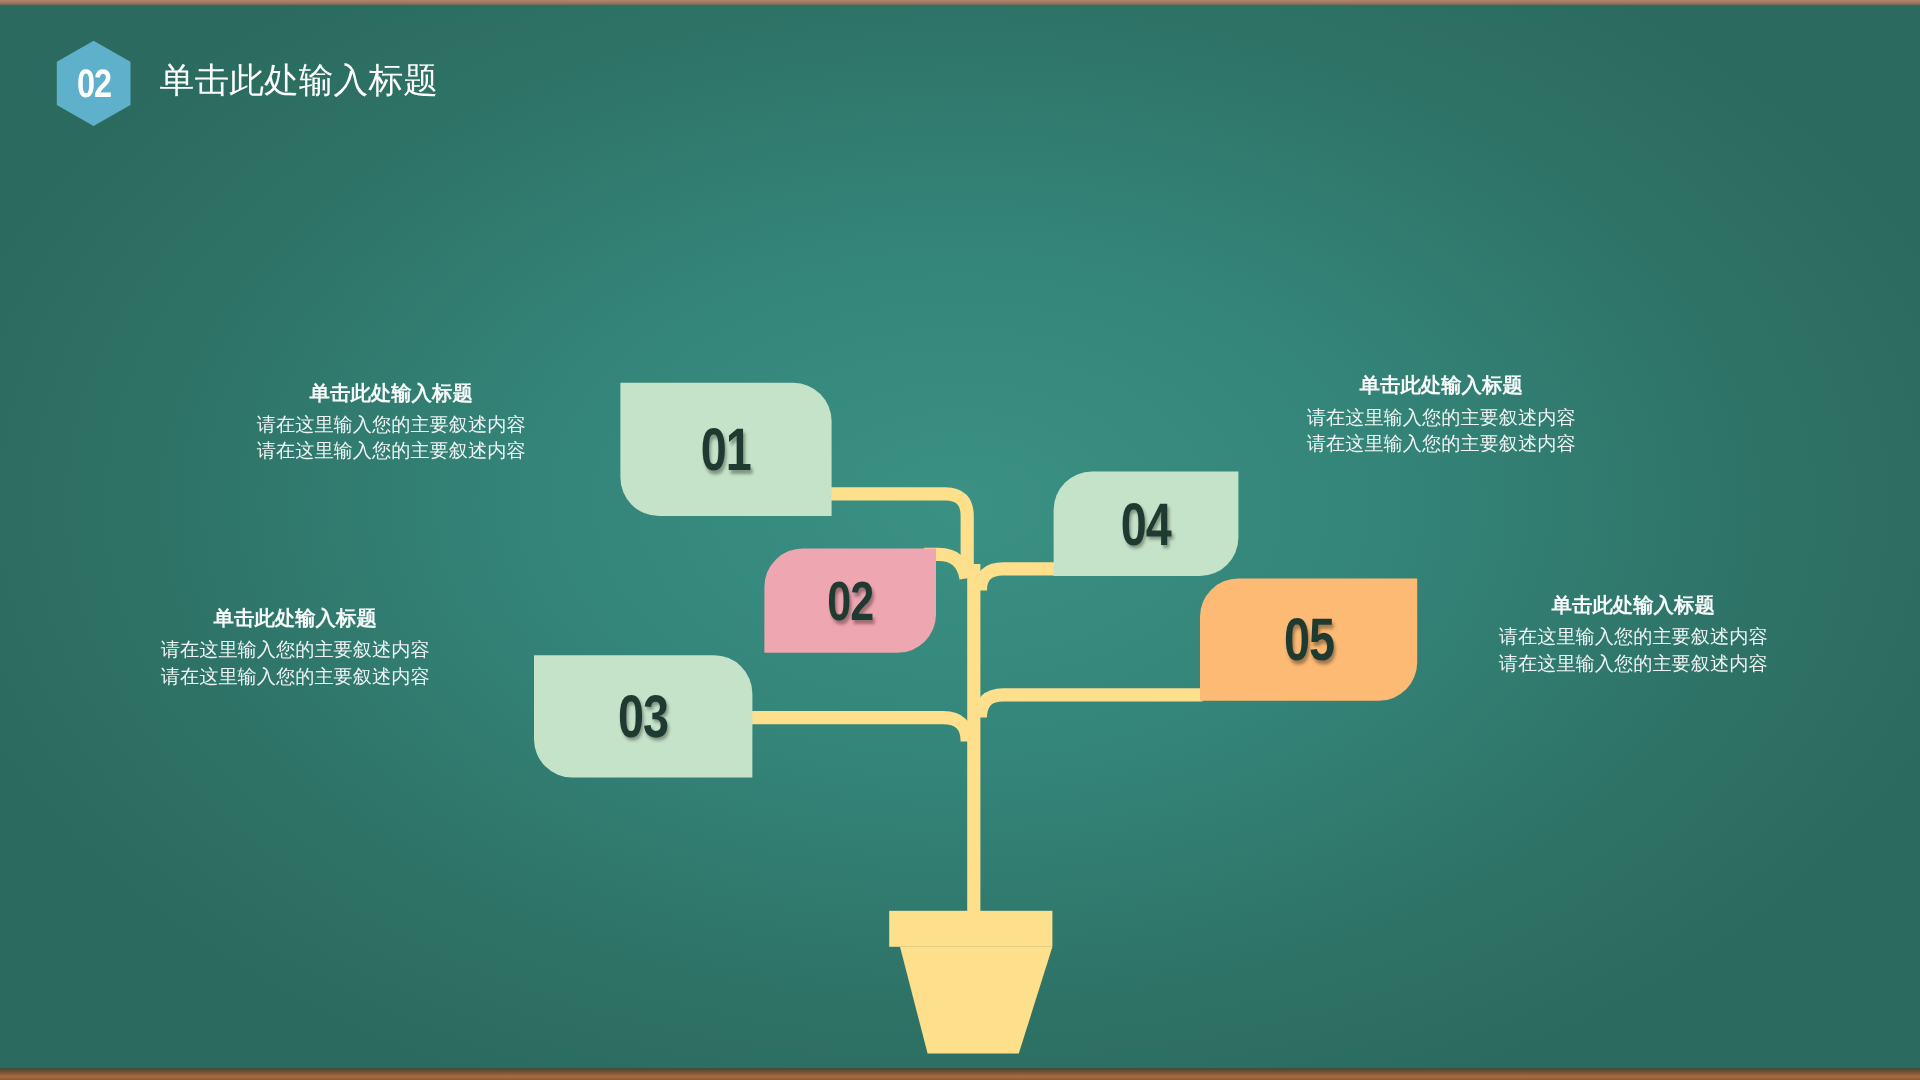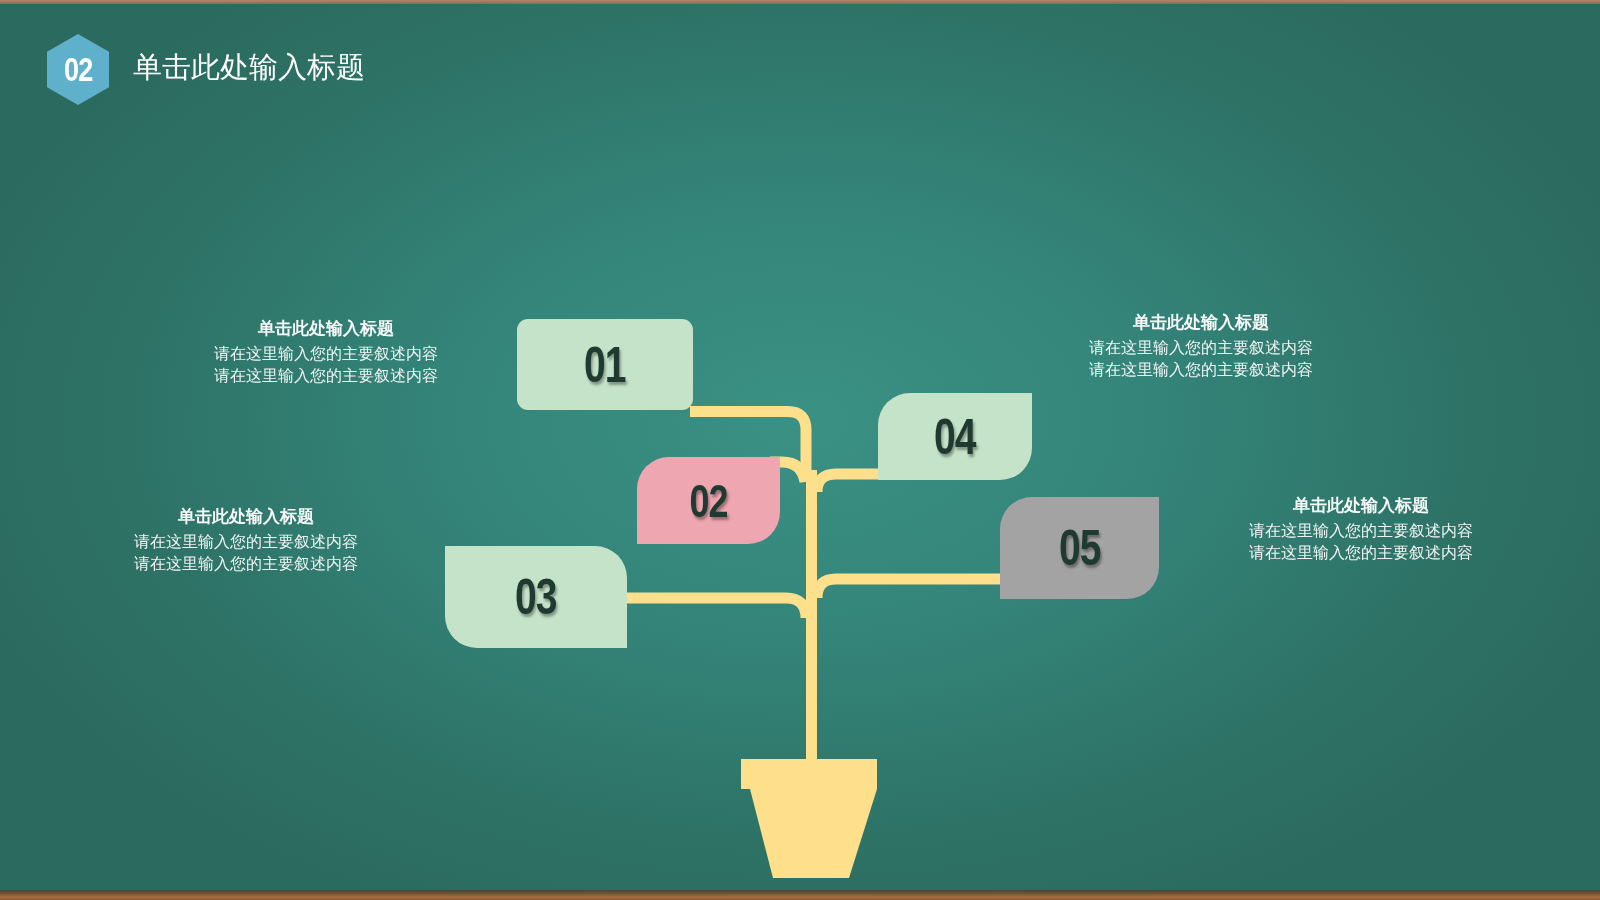--- a/index.html
+++ b/index.html
@@ -82,33 +82,33 @@
 
     <path d="M620 598 L786 598 Q806 598 806 618"></path>
   </g>
 
   <g fill="#fddf8c">
     <rect x="741" y="759" width="136" height="30"></rect>
     <polygon points="750,789 877,789 849,878 773,878"></polygon>
   </g>
 </svg>
 
-<div class="leaf leaf-a" style="left:517px; top:319px; width:176px; height:91px; background:#c5e3c8;border-radius:11px;">
+<div class="leaf leaf-a" style="left:517px; top:319px; width:176px; height:111px; background:#c5e3c8;">
   <span class="leaf-num">01</span>
 </div>
 <div class="leaf leaf-b" style="left:637px; top:457px; width:143px; height:87px; background:#eea6b1;">
   <span class="leaf-num" style="font-size:46px;">02</span>
 </div>
 <div class="leaf leaf-a" style="left:445px; top:502px; width:182px; height:102px; background:#c5e3c8;margin-top:44px;">
   <span class="leaf-num">03</span>
 </div>
 <div class="leaf leaf-b" style="left:878px; top:393px; width:154px; height:87px; background:#c5e3c8;">
   <span class="leaf-num">04</span>
 </div>
-<div class="leaf leaf-b" style="left:1000px; top:482px; width:159px; height:102px; background:#a3a3a3;margin-top:15px;">
+<div class="leaf leaf-b" style="left:1000px; top:482px; width:181px; height:102px; background:#fdba74;">
   <span class="leaf-num">05</span>
 </div>
 
 <div class="textblock" style="left:196px; top:313px; width:260px;">
   <div class="tb-title">单击此处输入标题</div>
   <div class="tb-line">请在这里输入您的主要叙述内容</div>
   <div class="tb-line">请在这里输入您的主要叙述内容</div>
 </div>
 <div class="textblock" style="left:116px; top:501px; width:260px;">
   <div class="tb-title">单击此处输入标题</div>

